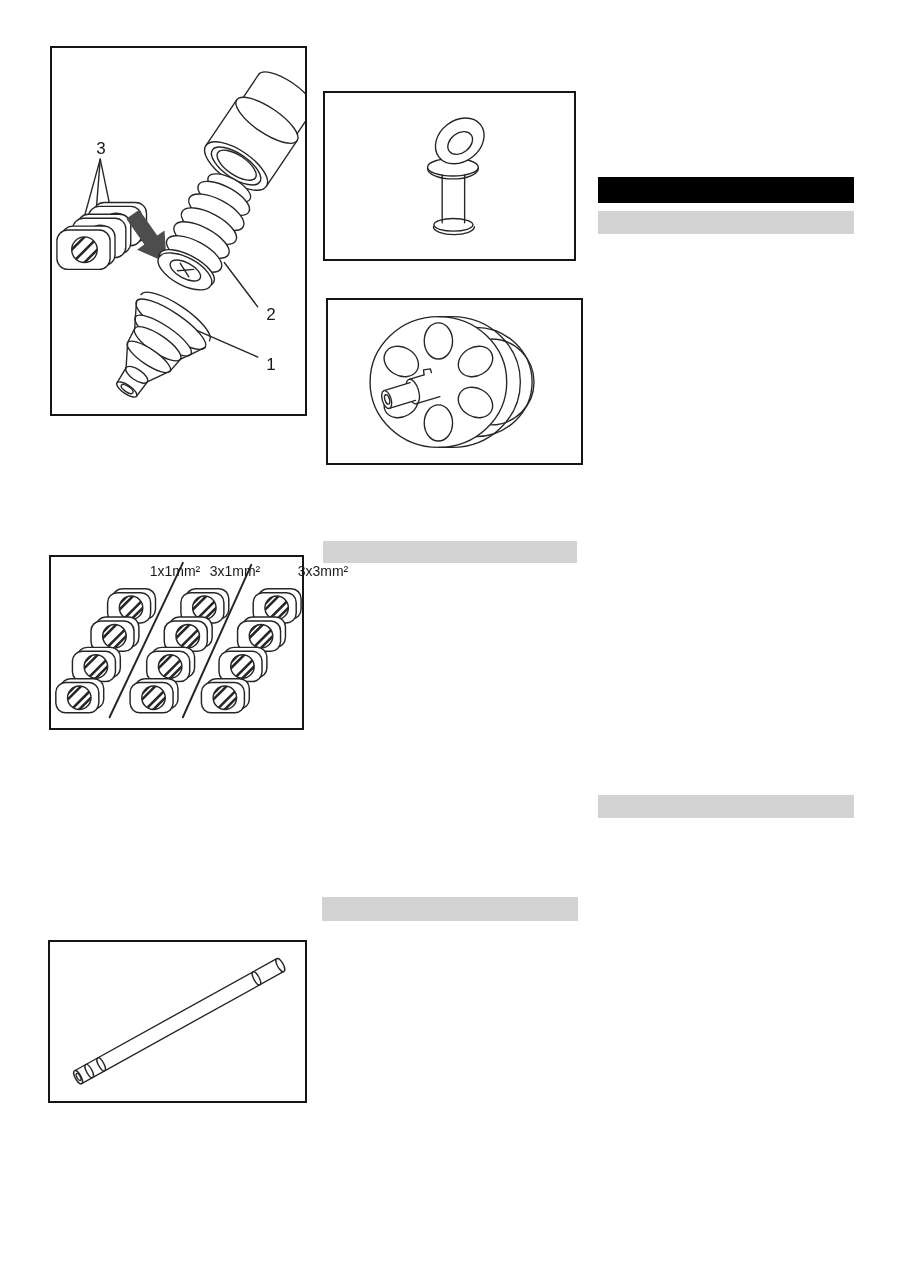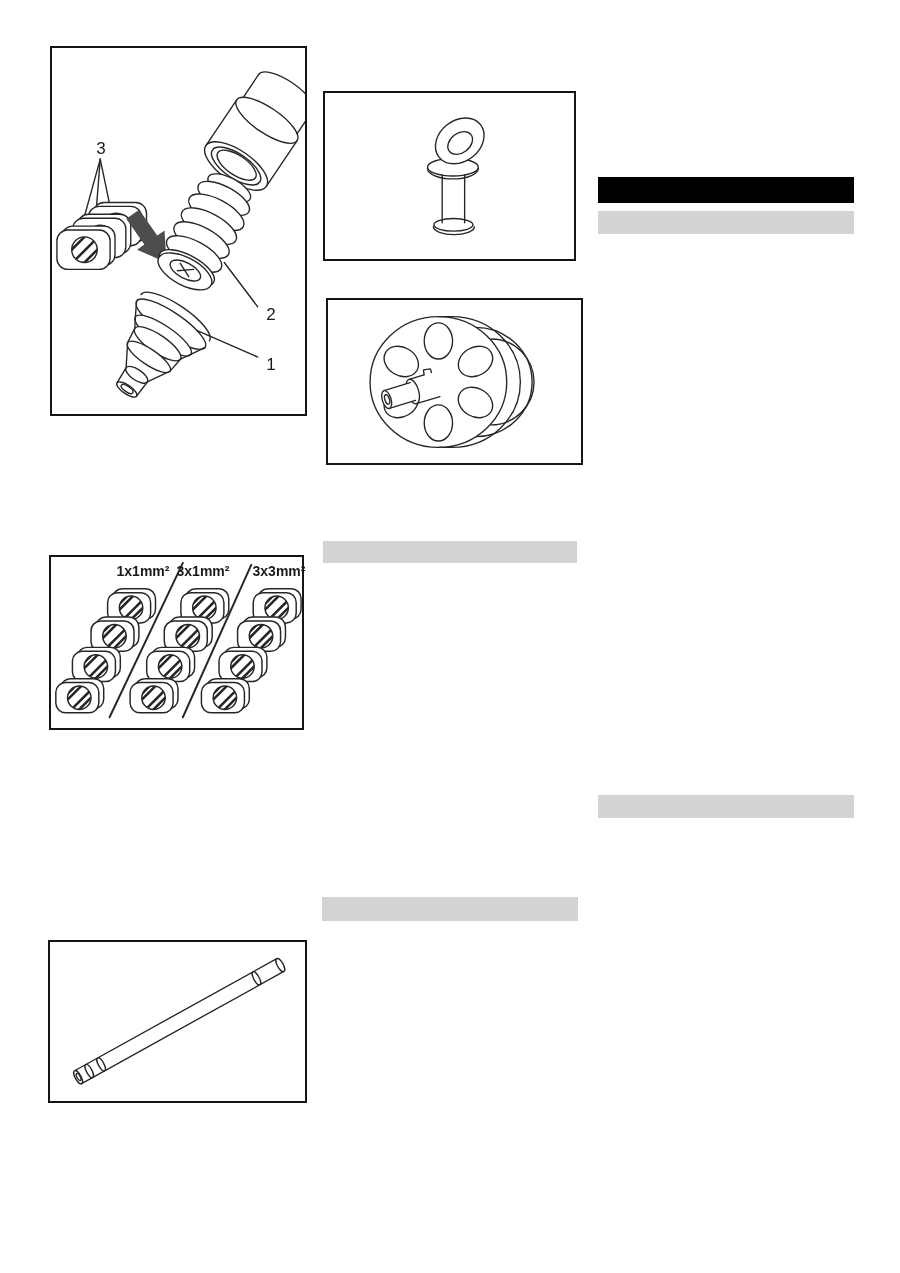--- a/index.html
+++ b/index.html
@@ -22,21 +22,21 @@
   .figure-box svg{position:absolute;left:0;top:0;width:100%;height:100%;color:var(--line);}
   .bar{position:absolute;}
   .bar.black{background:var(--black-bar);}
   .bar.gray{background:var(--gray-bar);}
   .callout{
     position:absolute;transform:translate(-50%,-50%);
     font-size:17px;line-height:1;color:var(--text);
   }
   .size-label{
     position:absolute;top:7px;transform:translateX(-50%);
-    font-size:14px;font-weight:bold;line-height:1.1;color:var(--text);white-space:nowrap;
+    font-size:14px;font-weight:normal;line-height:1.1;color:var(--text);white-space:nowrap;margin-left:32px;
   }
 </style>
 </head>
 <body>
 
 <div class="page">
 
   <div class="figure-box" style="left:50px;top:46px;width:257px;height:370px;">
     <svg viewBox="0 0 257 370" fill="none" stroke="currentColor" stroke-width="1.4" stroke-linecap="round" stroke-linejoin="round">
       <defs>
@@ -205,21 +205,21 @@
       </g>
       <g>
         <use href="#insertD" transform="translate(228,52)"></use>
         <use href="#insertD" transform="translate(212,81)"></use>
         <use href="#insertD" transform="translate(193,112)"></use>
         <use href="#insertD" transform="translate(175,144)"></use>
       </g>
     </svg>
     <span class="size-label" style="left:92px;">1x1mm²</span>
     <span class="size-label" style="left:152px;">3x1mm²</span>
-    <span class="size-label" style="left:228px;">3x3mm²</span>
+    <span class="size-label" style="left:240px;">3x3mm²</span>
   </div>
 
   <div class="bar gray" style="left:598px;top:795px;width:256px;height:23px;"></div>
 
   <div class="bar gray" style="left:322px;top:897px;width:256px;height:24px;"></div>
 
   <div class="figure-box" style="left:48px;top:940px;width:259px;height:163px;">
     <svg viewBox="0 0 259 163" fill="none" stroke="currentColor" stroke-width="1.4" stroke-linecap="round" stroke-linejoin="round">
       <g transform="translate(25,140) rotate(-29)">
         <line x1="3" y1="-7.5" x2="240" y2="-7.5"></line>

